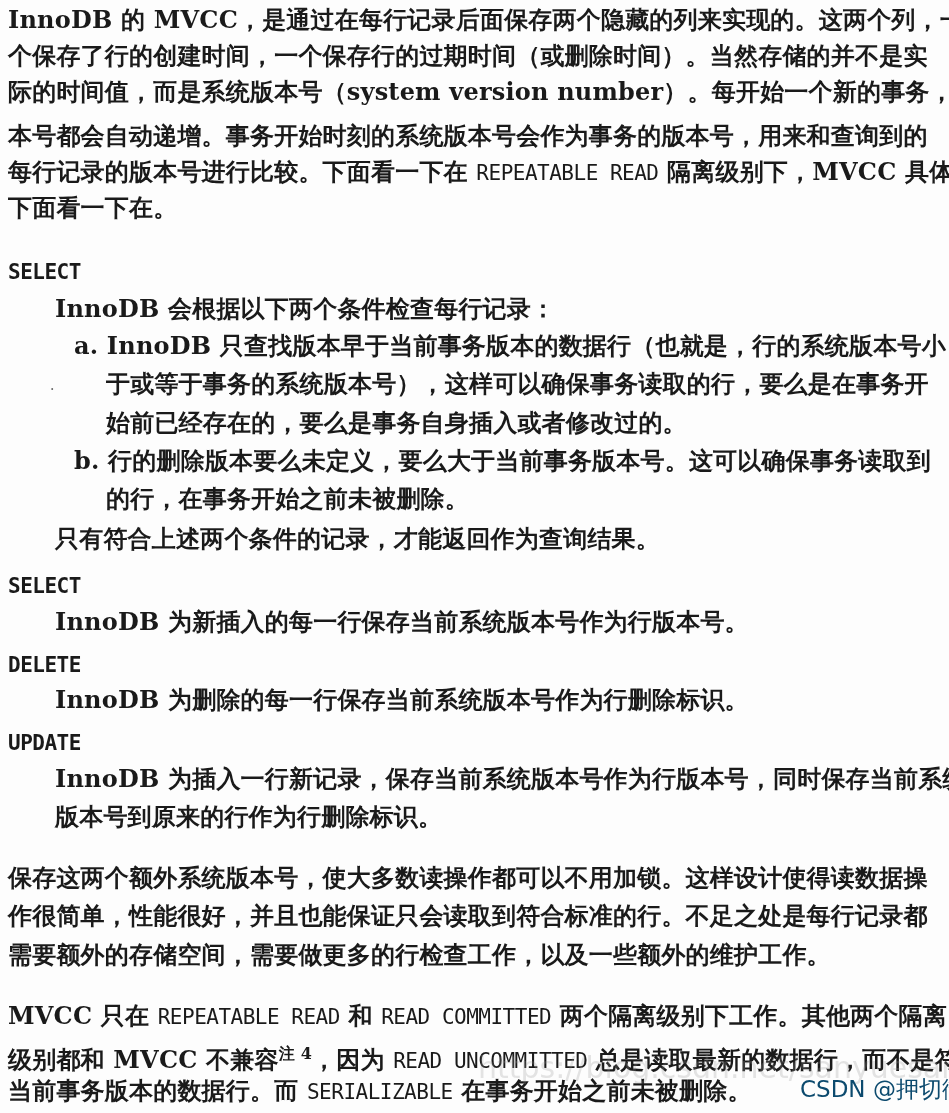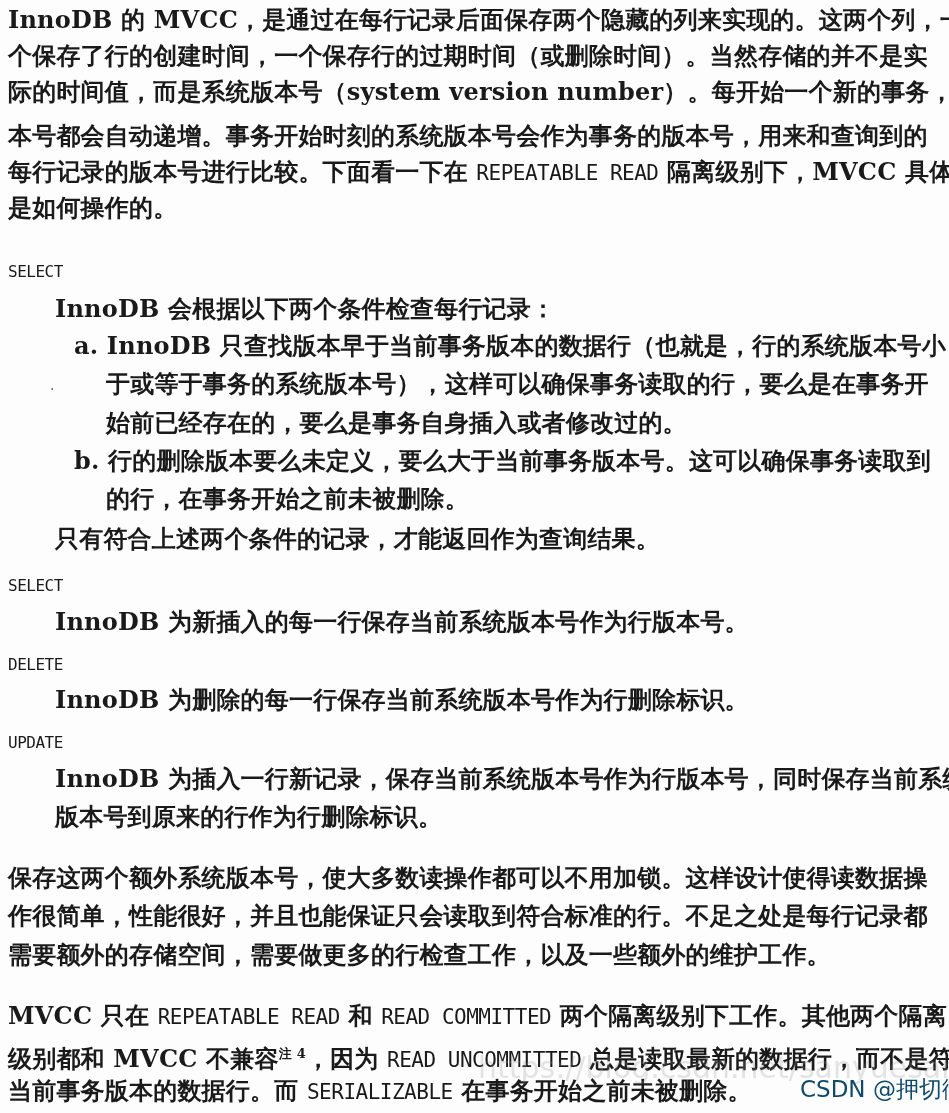--- a/index.html
+++ b/index.html
@@ -8,22 +8,22 @@
       font-family: "DejaVu Serif", "Liberation Serif", serif;
       color: #1a1a1a;
     }
     .page { position: absolute; left: 0; top: 0; width: 949px; }
     .line {
       position: absolute; left: 8px; white-space: nowrap;
       font-size: 24px; line-height: 40px; letter-spacing: 0.2px;
       font-weight: 600;
     }
     .mono { font-family: "DejaVu Sans Mono", "Liberation Mono", monospace; font-size: 21px; font-weight: 400; letter-spacing: -0.5px; }
-    .heading { font-family: "DejaVu Sans Mono", "Liberation Mono", monospace; font-size: 16px; font-weight: 400; letter-spacing: -0.5px; }
-    .sup { font-size: 13px; vertical-align: super; }
+    .heading { font-family: "DejaVu Sans Mono", "Liberation Mono", monospace; font-size: 21px; font-weight: 700; letter-spacing: -0.5px; }
+    .sup { font-size: 16px; vertical-align: super; }
     .watermark-url {
       position: absolute; left: 478px; top: 1050px;
       font-family: "DejaVu Sans", sans-serif; font-size: 30px;
       color: rgba(150,150,150,0.25); white-space: nowrap;
     }
     .watermark-csdn {
       position: absolute; left: 800px; top: 1074px;
       font-family: "DejaVu Sans", sans-serif; font-size: 23px;
       color: #0c4a6e; white-space: nowrap;
     }
@@ -34,21 +34,21 @@
 
 <div class="page">
 
   <div class="line" style="top:0px">InnoDB 的 MVCC，是通过在每行记录后面保存两个隐藏的列来实现的。这两个列，一</div>
   <div class="line" style="top:36px">个保存了行的创建时间，一个保存行的过期时间（或删除时间）。当然存储的并不是实</div>
   <div class="line" style="top:72px">际的时间值，而是系统版本号（system version number）。每开始一个新的事务，系统版</div>
   <div class="line" style="top:116px">本号都会自动递增。事务开始时刻的系统版本号会作为事务的版本号，用来和查询到的</div>
   <div class="line" style="top:152px">
     <span>每行记录的版本号进行比较。下面看一下在 </span><span class="mono">REPEATABLE  READ</span><span> 隔离级别下，MVCC 具体</span>
   </div>
-  <div class="line" style="top:188px">是如何操作的。</div>
+  <div class="line" style="top:188px">下面看一下在。</div>
 
   <div class="line heading" style="top:252px">SELECT</div>
   <div class="line" style="left:55px;top:289px">InnoDB 会根据以下两个条件检查每行记录：</div>
   <div class="line" style="left:74px;top:326px">a. InnoDB 只查找版本早于当前事务版本的数据行（也就是，行的系统版本号小</div>
   <span class="dot">·</span>
   <div class="line" style="left:106px;top:364px">于或等于事务的系统版本号），这样可以确保事务读取的行，要么是在事务开</div>
   <div class="line" style="left:106px;top:403px">始前已经存在的，要么是事务自身插入或者修改过的。</div>
   <div class="line" style="left:74px;top:441px">b. 行的删除版本要么未定义，要么大于当前事务版本号。这可以确保事务读取到</div>
   <div class="line" style="left:106px;top:479px">的行，在事务开始之前未被删除。</div>
   <div class="line" style="left:55px;top:519px">只有符合上述两个条件的记录，才能返回作为查询结果。</div>

